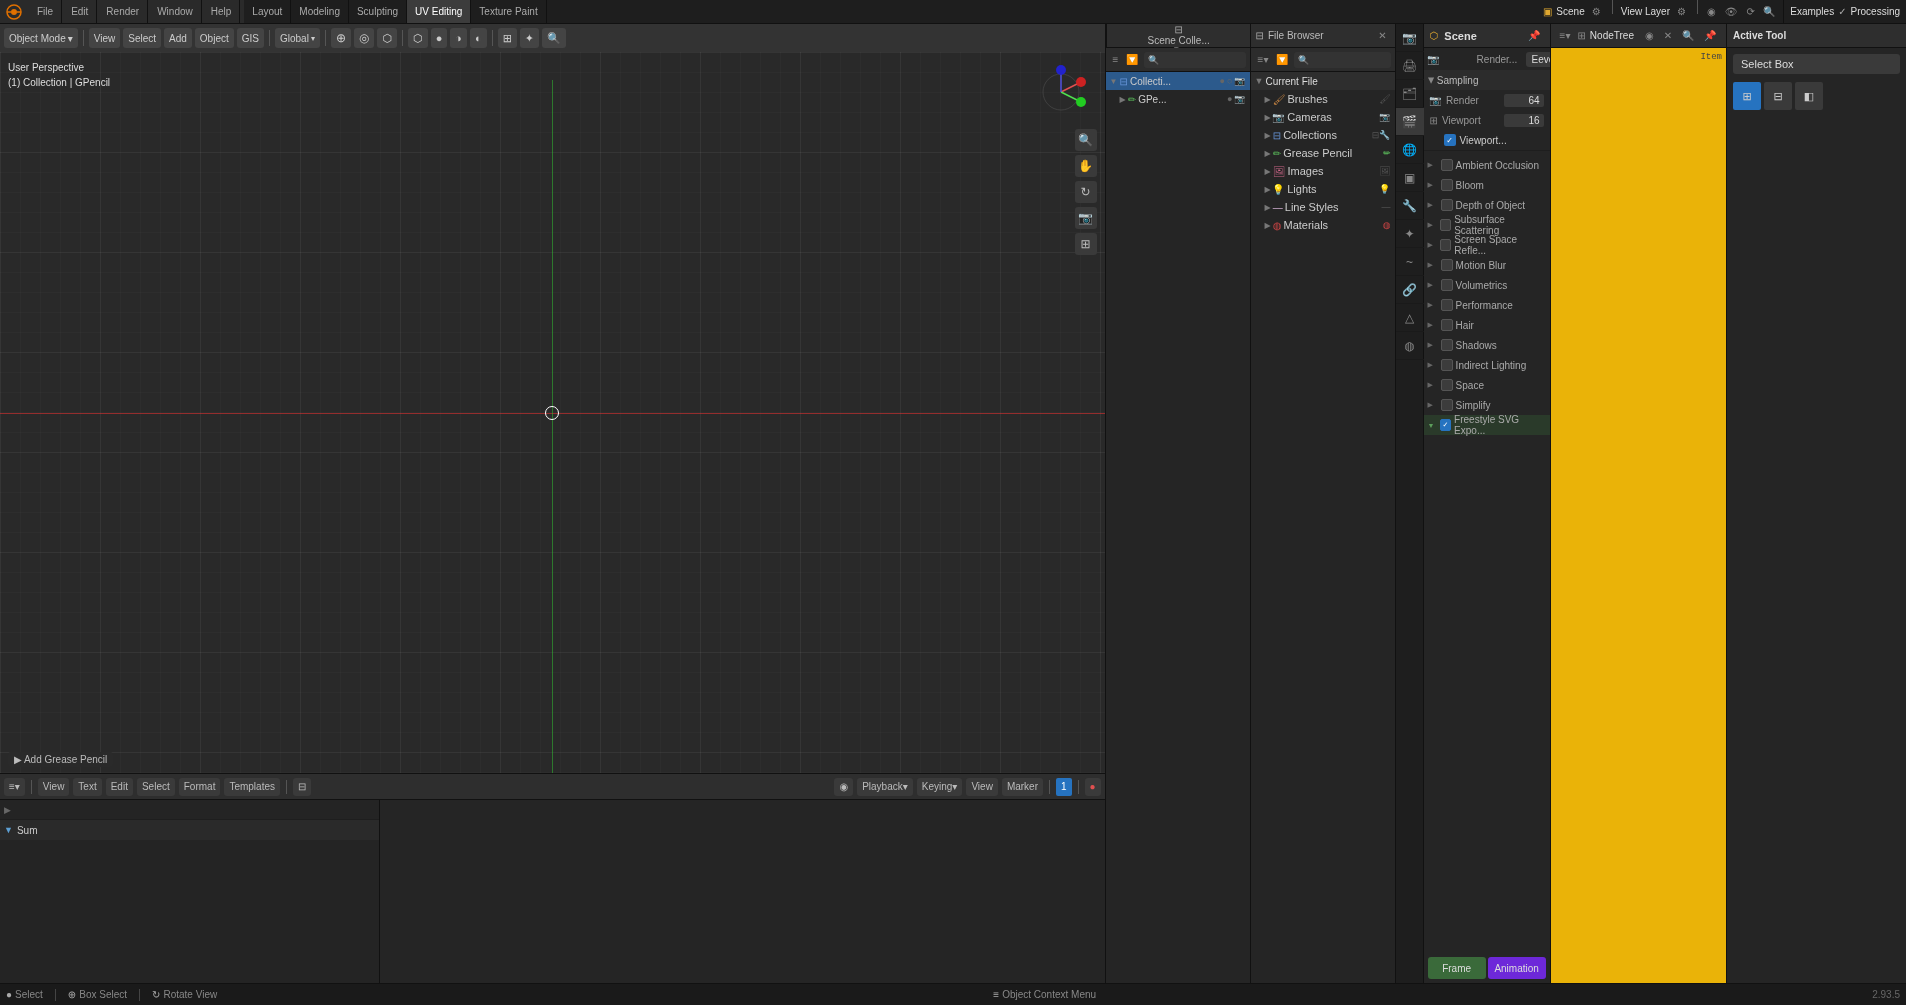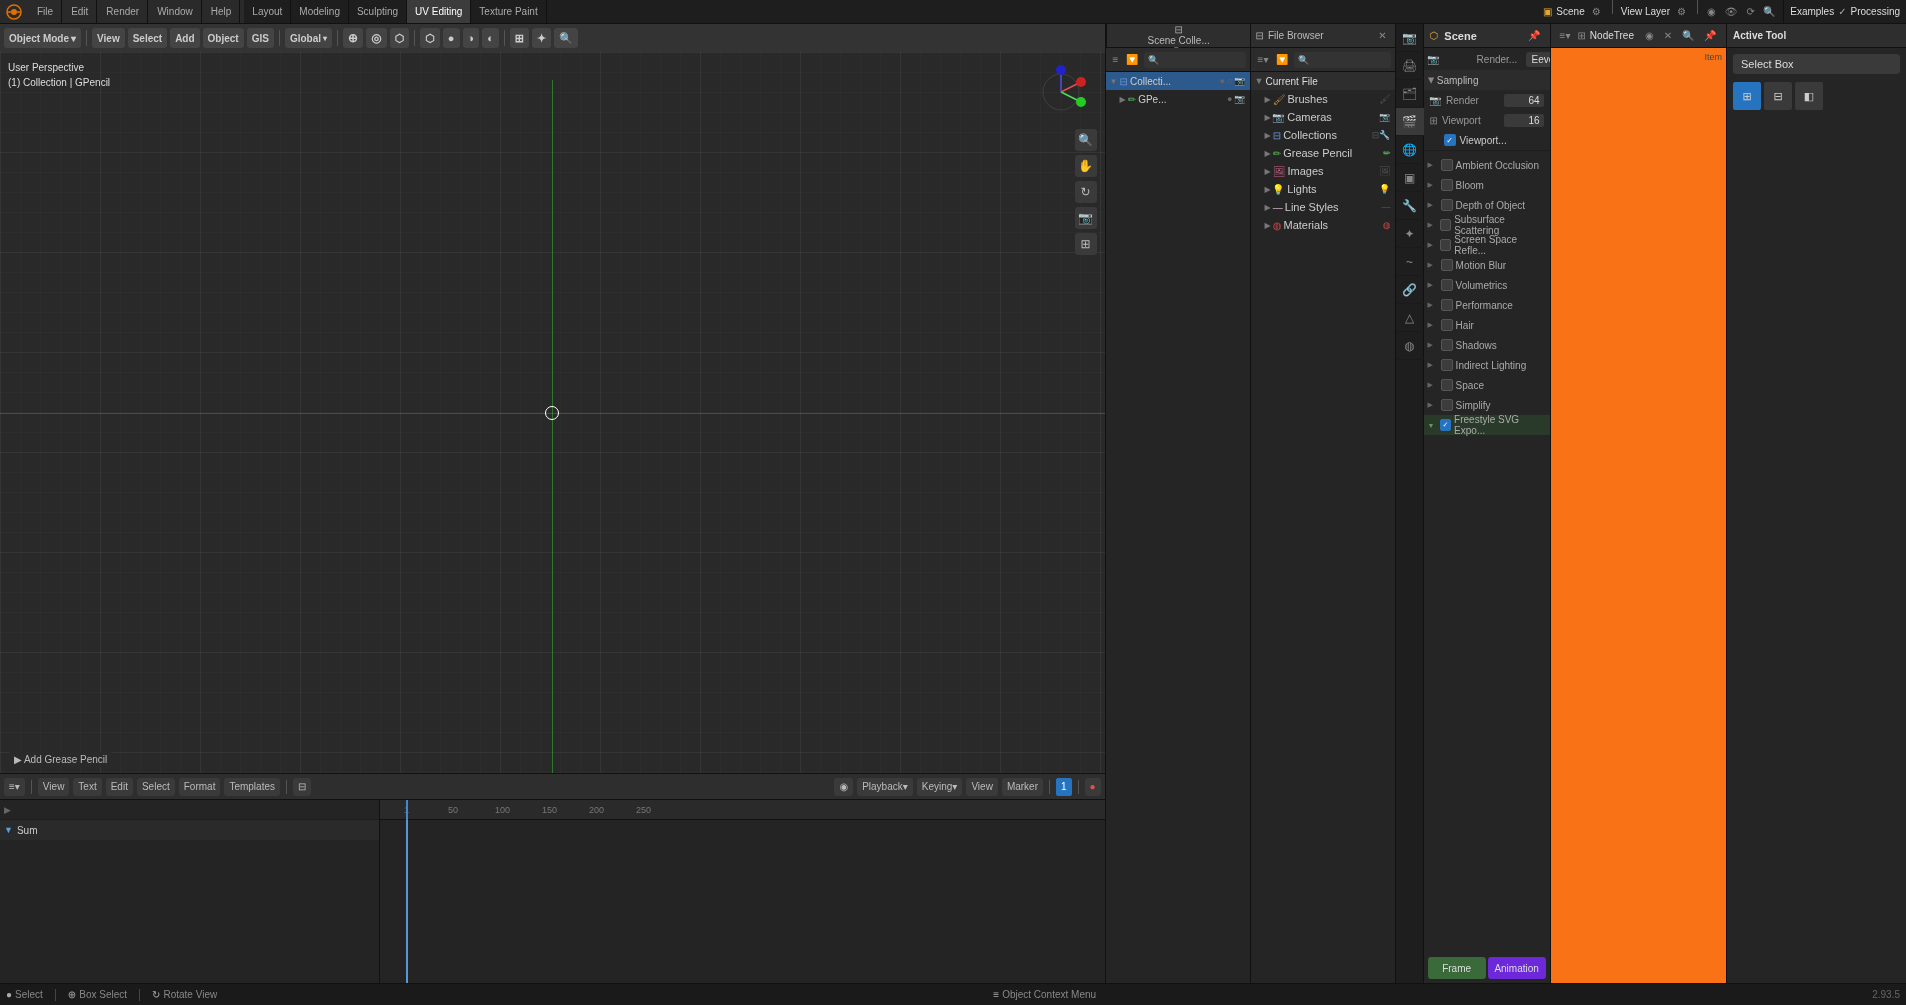--- a/index.html
+++ b/index.html
@@ -38,21 +38,20 @@
       border: none;
       color: #ccc;
       padding: 1px 5px;
       border-radius: 3px;
       cursor: pointer;
       font-size: 10px;
       height: 20px;
       display: flex;
       align-items: center;
       gap: 2px;
-      font-weight: bold;
     }
     .vp-btn.dropdown::after { content: ' ▾'; font-size: 8px; }
     .vp-separator { width: 1px; height: 16px; background: #555; margin: 0 2px; }
 
     
     .viewport-grid {
       position: absolute;
       top: 28px; left: 0; right: 0; bottom: 0;
       background-color: #292929;
       background-image:
@@ -434,22 +433,23 @@
       background: #2e2e2e;
       display: flex;
       align-items: center;
       padding: 0 6px;
       gap: 4px;
       border-bottom: 1px solid #111;
       flex-shrink: 0;
     }
     .nt-content {
       flex: 1;
-      background: #f97316;
+      background: #eab308;
       position: relative;
+      font-family: Liberation Mono, monospace;
     }
     .nt-corner-label {
       position: absolute;
       right: 4px;
       top: 4px;
       color: #444;
       font-size: 9px;
     }
 
     
@@ -798,47 +798,20 @@
             <span>▶</span>
             <span style="margin-left:4px;"></span>
           </div>
 
           <div style="display:flex;align-items:center;height:20px;padding:0 4px;background:#2a2a2a;">
             <span style="color:#5c9fd4;font-size:9px;">▼</span>
             <span style="color:#ccc;font-size:10px;margin-left:4px;">Sum</span>
           </div>
         </div>
 
-        <div class="timeline-right-panel">
-
-          <div class="tl-ruler">
-            <div class="tl-ruler-tick" style="left:24px;">
-              <span>1</span>
-            </div>
-            <div class="tl-ruler-tick" style="left:68px;">
-              <span>50</span>
-            </div>
-            <div class="tl-ruler-tick" style="left:115px;">
-              <span>100</span>
-            </div>
-            <div class="tl-ruler-tick" style="left:162px;">
-              <span>150</span>
-            </div>
-            <div class="tl-ruler-tick" style="left:209px;">
-              <span>200</span>
-            </div>
-            <div class="tl-ruler-tick" style="left:256px;">
-              <span>250</span>
-            </div>
-          </div>
-
-          <div class="tl-frame-bar"></div>
-
-          <div style="position:absolute;left:26px;top:20px;width:2px;bottom:0;background:#5c9fd4;opacity:0.7;"></div>
-        </div>
       </div>
     </div>
 
   </div>
 
   <div class="right-side">
 
     <div class="outliner-col">
 
       <div class="outliner-col col-header">

